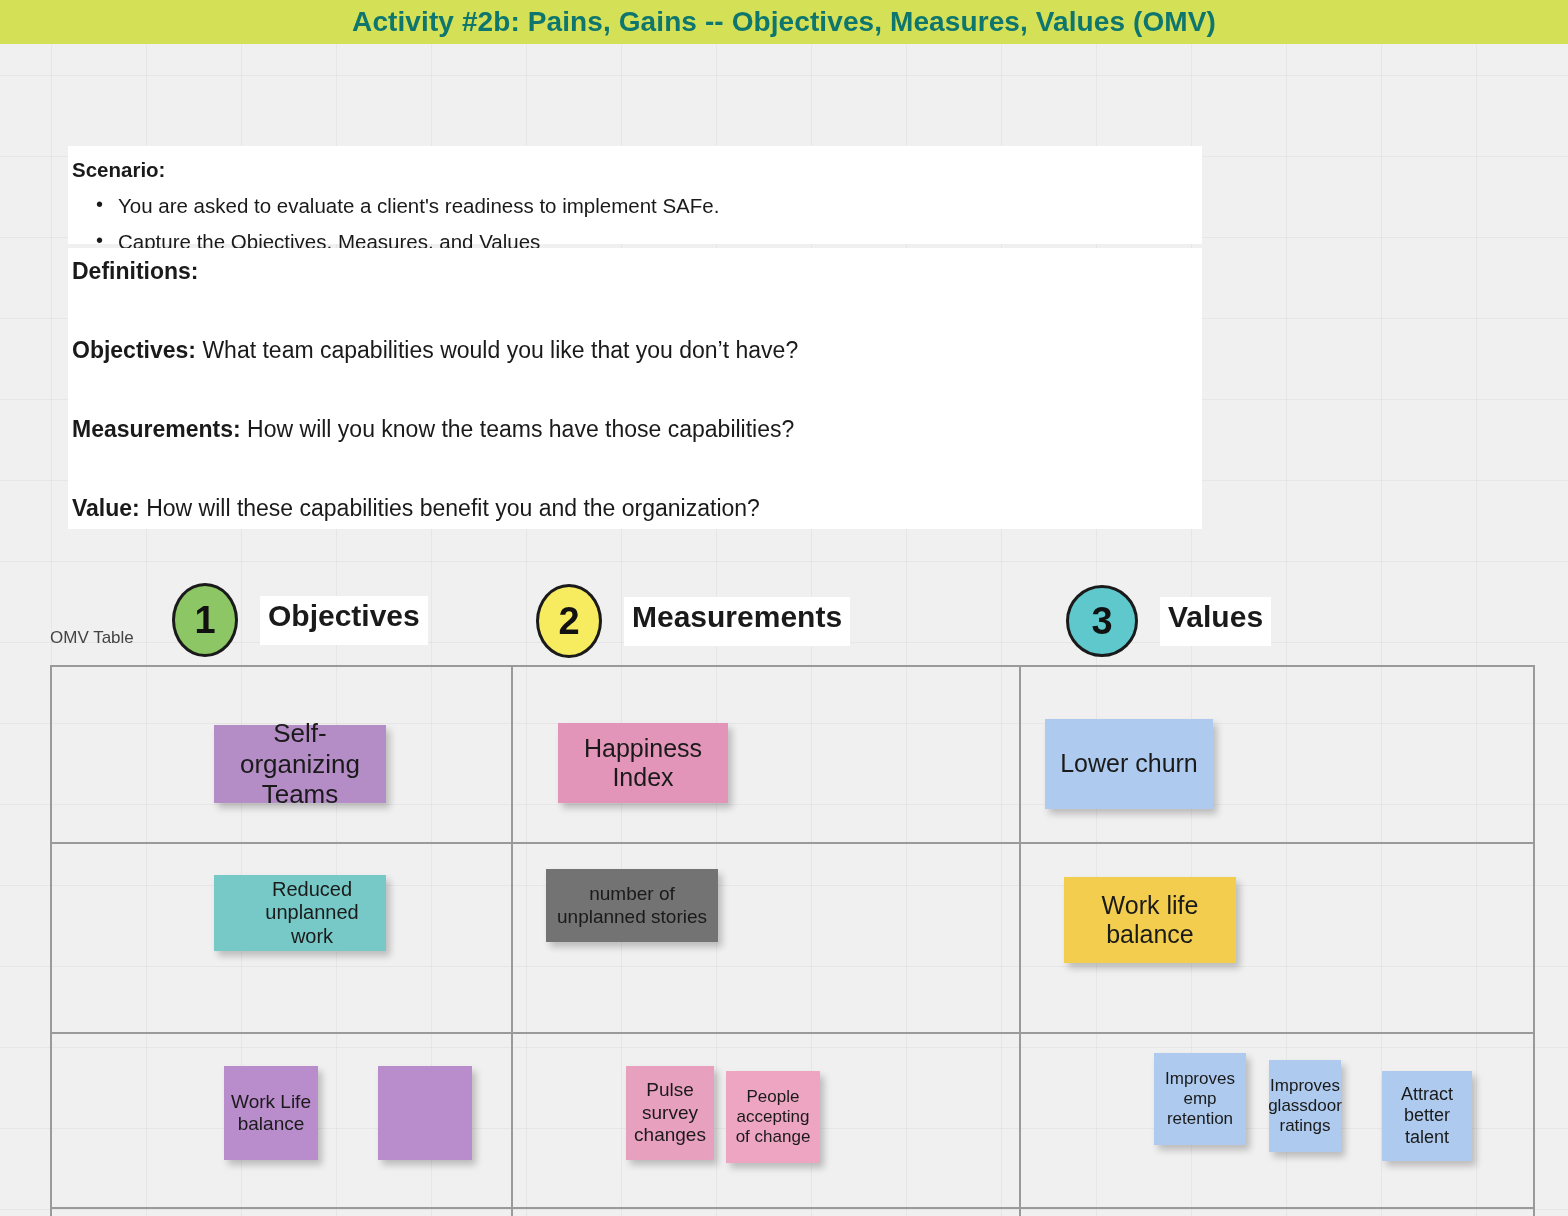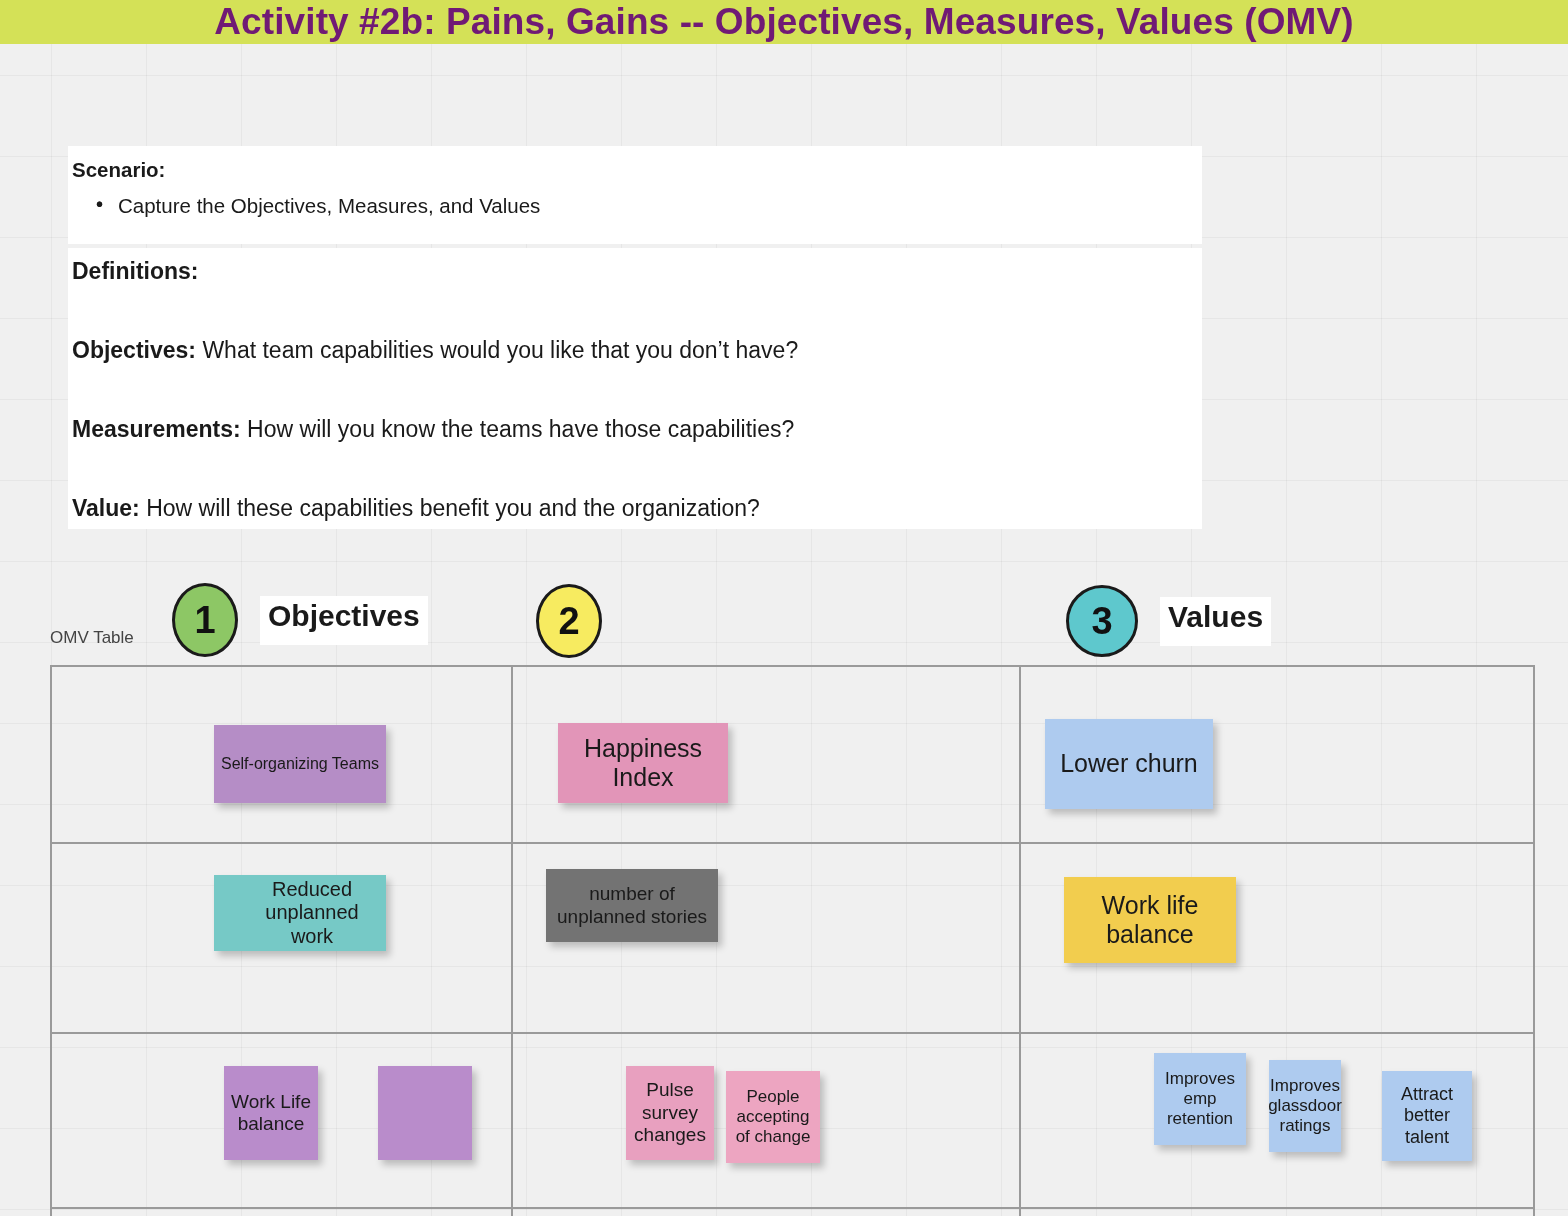--- a/index.html
+++ b/index.html
@@ -33,23 +33,23 @@
   #title-banner {
     position: absolute;
     left: 0; top: 0;
     width: 1568px;
     height: 44px;
     display: flex;
     align-items: center;
     justify-content: center;
   }
   #title-banner .title-text {
-    font-size: 37px;
-    font-weight: bold;
-    color: #701a75;
+    font-size: 28px;
+    font-weight: bold;
+    color: #0f766e;
     letter-spacing: 0.1px;
     white-space: nowrap;
   }
 
   
   .white-card {
     position: absolute;
     background: #ffffff;
     box-sizing: border-box;
   }
@@ -195,21 +195,21 @@
     justify-content: center;
     text-align: center;
     color: #1a1a1a;
     line-height: 1.18;
     box-shadow: 4px 5px 7px rgba(0,0,0,0.22);
     padding: 2px 4px;
     word-wrap: break-word;
   }
 
   
-  #note-self-organizing { left: 214px; top: 725px;  width: 172px; height: 78px; background: #b58dc6; font-size: 16px; }
+  #note-self-organizing { left: 214px; top: 725px;  width: 172px; height: 78px; background: #b58dc6; font-size: 26px; }
   #note-happiness       { left: 558px; top: 723px;  width: 170px; height: 80px; background: #e295b8; font-size: 25px; }
   #note-lower-churn     { left: 1045px; top: 719px; width: 168px; height: 90px; background: #aecbef; font-size: 25px; }
 
   
   #note-reduced-unplanned { left: 214px; top: 875px; width: 172px; height: 76px; background: #76c9c6; font-size: 20px; padding-left: 28px; }
   #note-unplanned-stories { left: 546px; top: 869px; width: 172px; height: 73px; background: #737373; font-size: 19px; }
   #note-work-life-balance { left: 1064px; top: 877px; width: 172px; height: 86px; background: #f2cd4e; font-size: 25px; }
 
   
   #note-work-life-bal-2 { left: 224px; top: 1066px; width: 94px; height: 94px; background: #b98ccb; font-size: 19px; }
@@ -225,21 +225,21 @@
 
 <div id="board-grid"></div>
 
 <div id="title-banner" style="background: rgb(212, 225, 87);">
   <span class="title-text">Activity #2b: Pains, Gains -- Objectives, Measures, Values (OMV)</span>
 </div>
 
 <div class="white-card" id="scenario-card">
   <div class="heading-line" id="scenario-heading">Scenario:</div>
   <ul class="bullet-list">
-    <li><span class="bullet-dot">•</span></li>
+    <li><span class="bullet-dot">•</span><span>You are asked to evaluate a client's readiness to implement SAFe.</span></li>
     <li><span class="bullet-dot">•</span><span>Capture the Objectives, Measures, and Values</span></li>
   </ul>
 </div>
 
 <div class="white-card" id="definitions-card">
   <div class="def-row" id="def-heading">Definitions:</div>
   <div class="def-row" id="def-objectives">
     <span class="def-term">Objectives:</span><span> What team capabilities would you like that you don’t have?</span>
   </div>
   <div class="def-row" id="def-value">
@@ -251,20 +251,21 @@
 </div>
 
 <div id="omv-table-label">OMV Table</div>
 
 <div class="col-header" id="col-header-1">
   <div class="num-circle" style="background: rgb(141, 199, 101);">1</div>
   <div class="col-title">Objectives</div>
 </div>
 <div class="col-header" id="col-header-2">
   <div class="num-circle" style="background: rgb(247, 235, 96);">2</div>
+  <div class="col-title">Measurements</div>
 </div>
 <div class="col-header" id="col-header-3">
   <div class="num-circle" style="background: rgb(94, 200, 205);">3</div>
   <div class="col-title">Values</div>
 </div>
 
 <div id="omv-table">
   <div class="table-vline" id="vline-1"></div>
   <div class="table-vline" id="vline-2"></div>
   <div class="table-hline" id="hline-1"></div>

